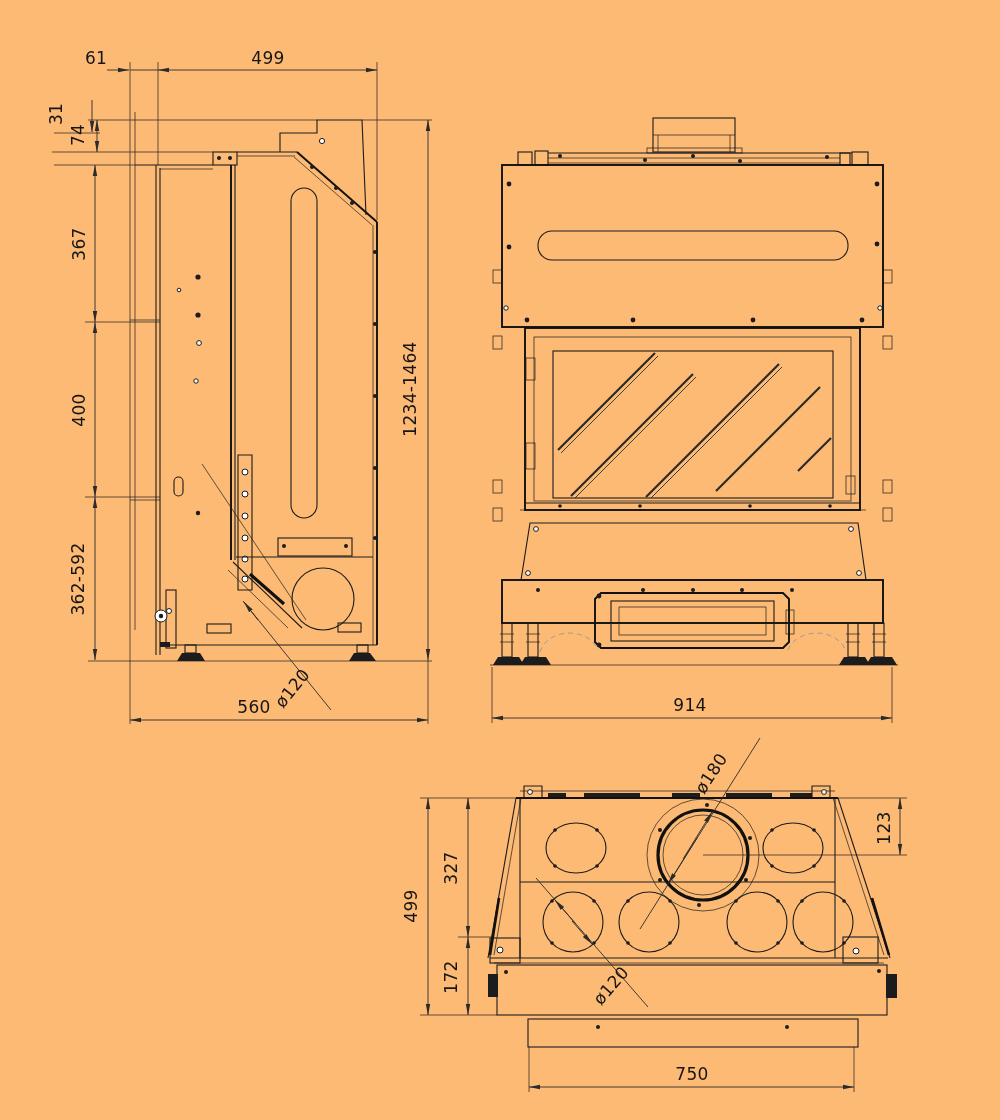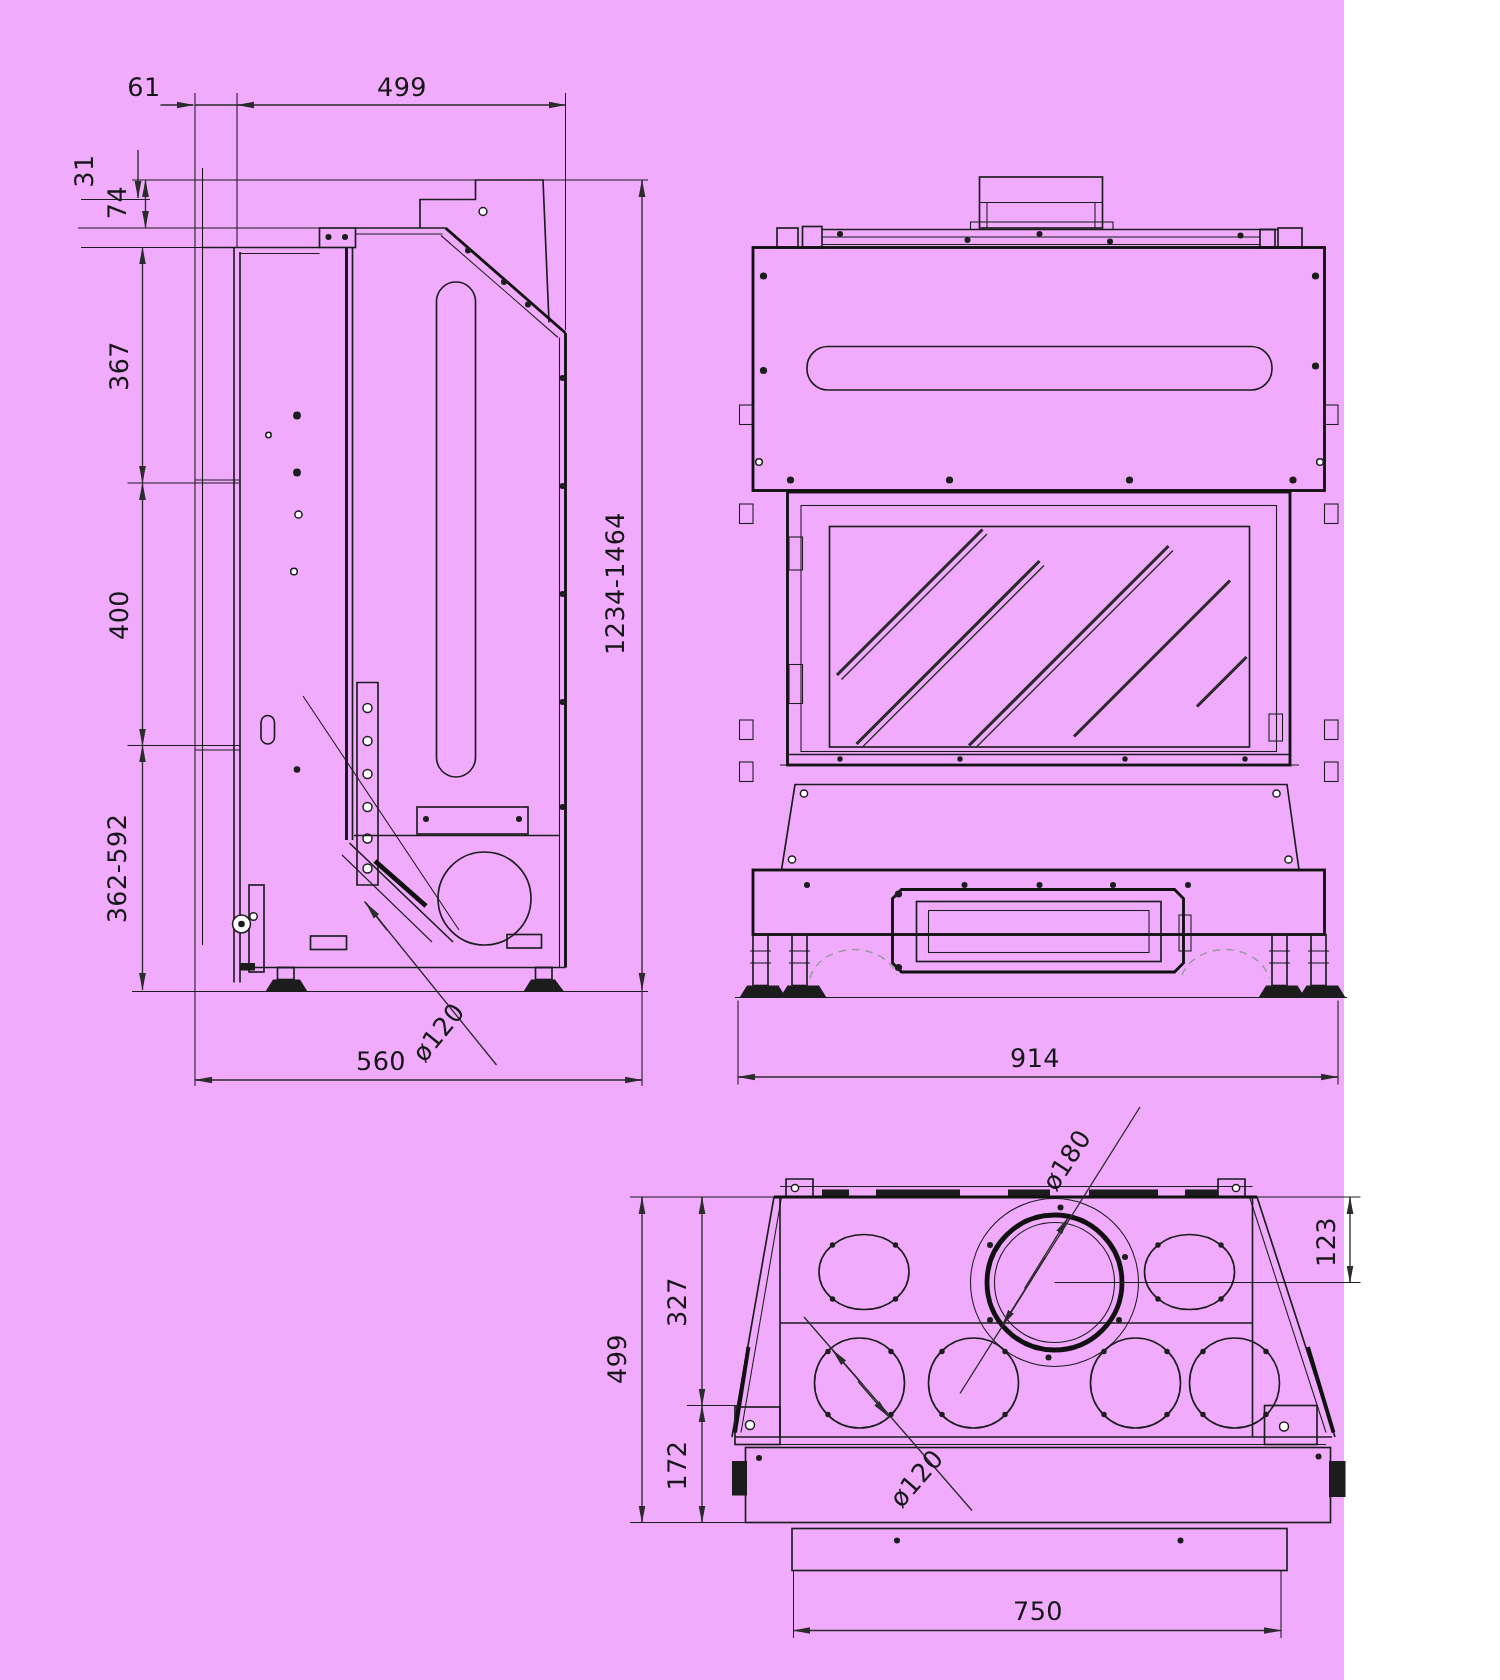--- a/index.html
+++ b/index.html
@@ -1,16 +1,16 @@
 <!DOCTYPE html>
 <html><head>
 <meta charset="utf-8">
 <style>
   html,body{margin:0;padding:0;background:#ffffff;}
-  .stage{width:896px;height:1120px;position:relative;background:#f0abfc;}
+  .stage{width:1000px;height:1120px;position:relative;background:#fdba74;}
   svg{display:block;}
   svg text{font-family:"DejaVu Sans","Liberation Sans",sans-serif;font-size:17px;fill:#161616;letter-spacing:.3px;}
   .ln{stroke:#1c1c1c;fill:none;stroke-width:1.1;}
   .lt{stroke:#1c1c1c;fill:none;stroke-width:.7;}
   .lk{stroke:#111;fill:none;stroke-width:1.9;}
   .dim{stroke:#2b2b2b;fill:none;stroke-width:.9;}
   .dk{fill:#1c1c1c;stroke:none;}
   .ho{fill:#fff;stroke:#1c1c1c;stroke-width:1;}
   .dash{stroke:#9a9a9a;stroke-width:1;fill:none;stroke-dasharray:5 4;}
   .gl{stroke:#2a2a2a;stroke-width:2.1;fill:none;}

